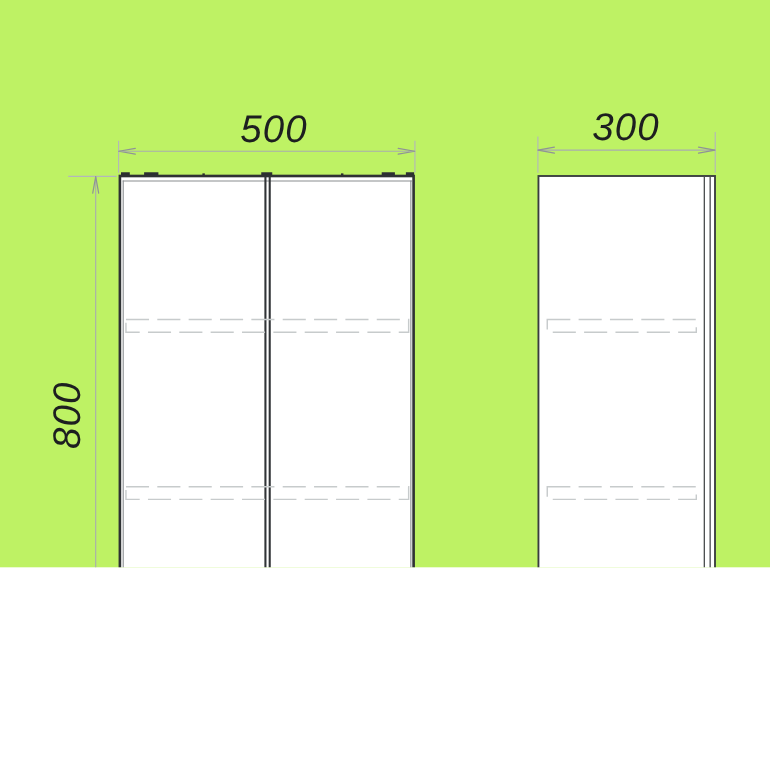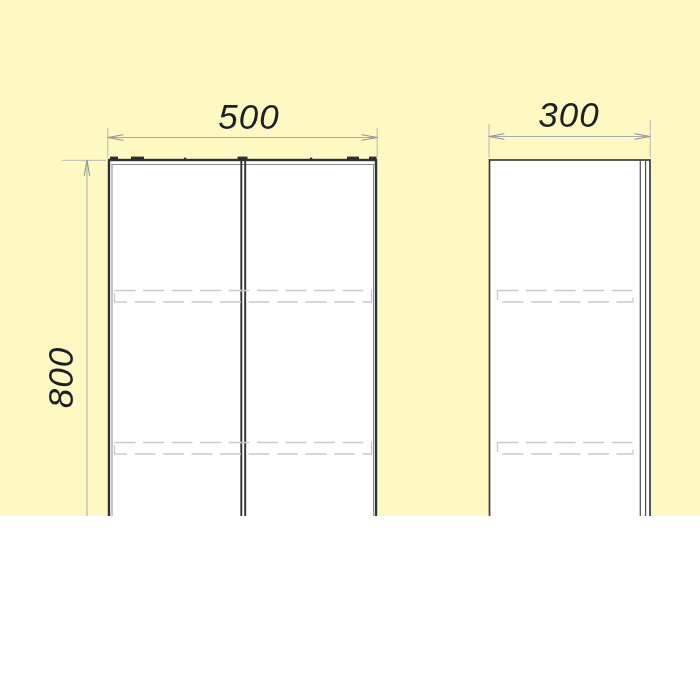--- a/index.html
+++ b/index.html
@@ -4,21 +4,21 @@
 <style>
   html, body {
     margin: 0;
     padding: 0;
     background: #ffffff;
   }
   .canvas {
     position: relative;
     width: 700px;
     height: 516px;
-    background: #fef9c3;
+    background: #bef264;
     overflow: hidden;
   }
   svg { display: block; }
 
   
   .outline-front { stroke: #2f3234; stroke-width: 2.4; fill: #ffffff; }
   .outline-side  { stroke: #3a3d3f; stroke-width: 1.7; fill: #ffffff; }
   .divider       { stroke: #313437; stroke-width: 1.9; fill: none; }
   .inner-line    { stroke: #8a8e90; stroke-width: 1;   fill: none; }
   .strip-line    { stroke: #4b4e50; stroke-width: 1.2; fill: none; }

